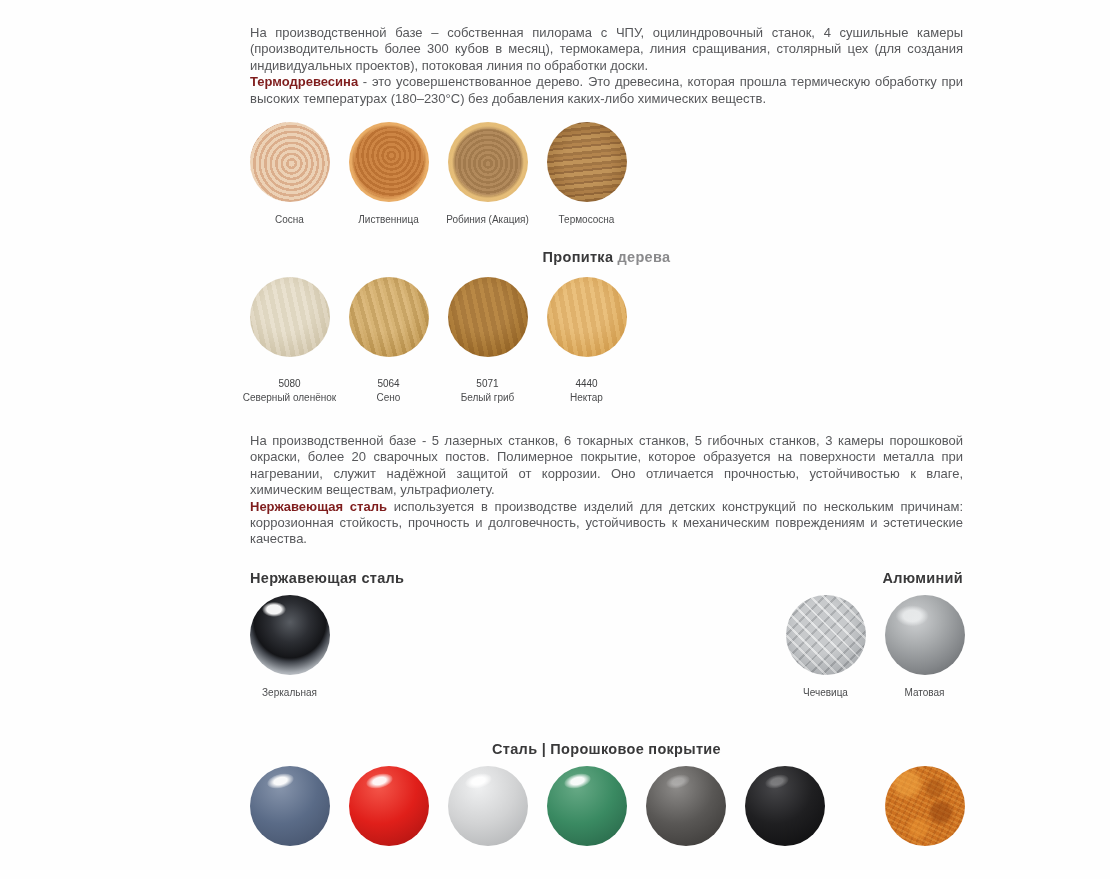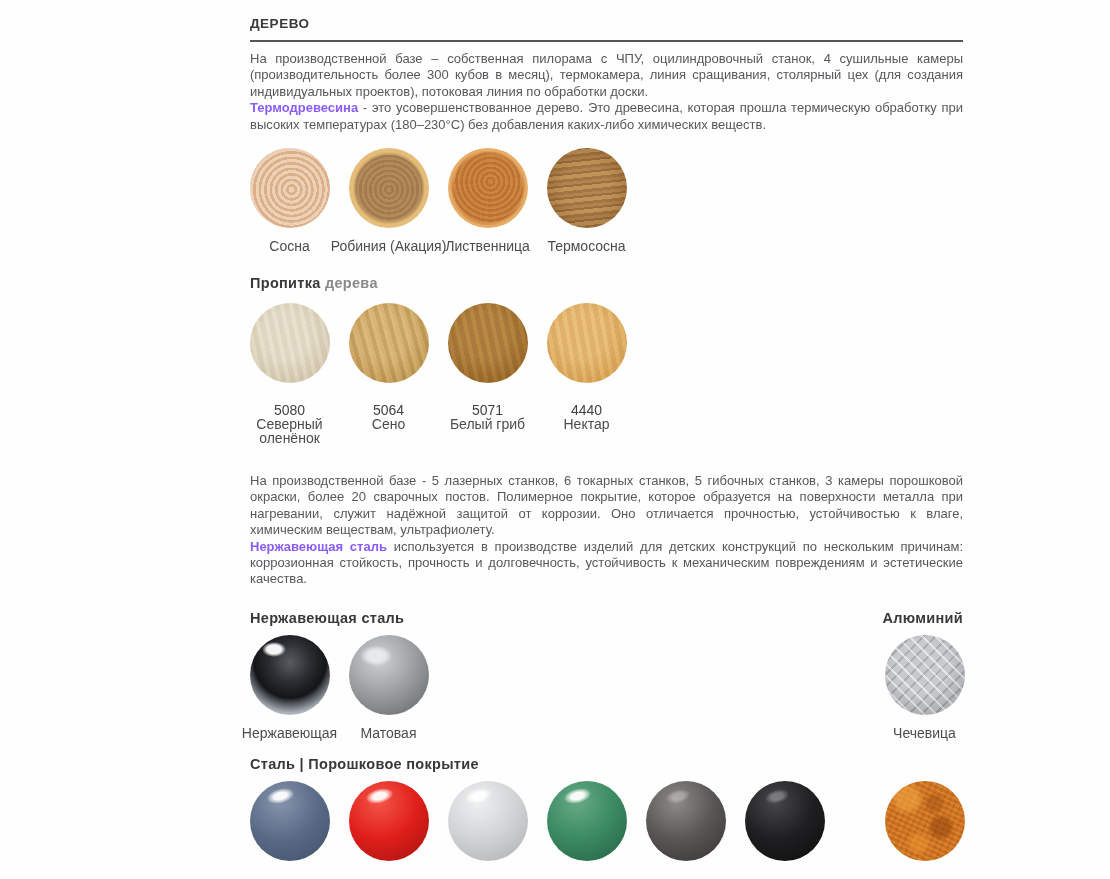--- a/index.html
+++ b/index.html
@@ -4,31 +4,31 @@
 <style>
   html,body{margin:0;padding:0;background:#ffffff;}
   body{font-family:"Liberation Sans", sans-serif;}
   .page{position:relative;width:1110px;height:879px;background:#fefefe;overflow:hidden;box-sizing:border-box;padding-top:16px;}
   .content{margin-left:250px;width:713px;}
   .rowwrap{margin-left:240px;width:734px;display:flex;}
 
   h2.section-heading{margin:0;font-size:13.5px;font-weight:bold;letter-spacing:.5px;color:#3a3a3b;
     padding-bottom:9px;border-bottom:2px solid #55565a;}
   .para{margin:9px 0 0;font-size:13px;line-height:16.4px;text-align:justify;color:#57585b;}
-  .para strong{color:#8b5cf6;font-weight:bold;}
-
-  .sub-heading{margin:22px 0 0;font-size:14.5px;color:#39393a;letter-spacing:.3px;}
+  .para strong{color:#7f1d1d;font-weight:bold;}
+
+  .sub-heading{margin:22px 0 0;font-size:14.5px;color:#39393a;letter-spacing:.3px;text-align:center;}
   .sub-heading .lite{color:#8a8a8c;}
   .heading-row{display:flex;justify-content:space-between;align-items:baseline;margin-top:22px;}
   .heading-row .sub-heading{margin:0;}
 
   .cell{width:99px;display:flex;flex-direction:column;align-items:center;}
   .cell.pushed{margin-left:auto;}
   .sw{width:80px;height:80px;border-radius:50%;position:relative;flex:none;}
-  .cell-label{margin-top:11px;font-size:14px;line-height:14px;color:#4b4c4e;text-align:center;}
+  .cell-label{margin-top:11px;font-size:10px;line-height:14px;color:#4b4c4e;text-align:center;}
   .cell-label .code{font-weight:bold;color:#414244;}
   .cell-label.nowrap{white-space:nowrap;}
 
   
   .sw-pine{background:
     radial-gradient(circle, rgba(0,0,0,0) 0 86%, rgba(186,142,103,.85) 94% 100%),
     repeating-radial-gradient(circle at 52% 52%, #ecd1b5 0 3px, #dbae8c 3px 5.5px);}
   .sw-robinia{background:
     radial-gradient(circle, rgba(0,0,0,0) 0 57%, rgba(232,192,122,.95) 64% 84%, #6b5334 90% 100%),
     repeating-radial-gradient(circle at 50% 52%, #b28a5c 0 2.5px, #a17a4d 2.5px 5px);}
@@ -86,37 +86,36 @@
   .spacer-wood-row{margin-top:15px;}
   .labels-tight .cell-label{margin-top:20px;}
 </style>
 </head>
 <body>
 
 <div class="page">
 
   <section>
     <div class="content">
-      <h2 class="section-heading">ДЕРЕВО</h2>
       <p class="para"><span>На производственной базе – собственная пилорама с ЧПУ, оцилиндровочный станок, 4 сушильные камеры (производительность более 300 кубов в месяц), термокамера, линия сращивания, столярный цех (для создания индивидуальных проектов), потоковая линия по обработки доски.</span></p>
       <p class="para" style="margin-top:0;"><strong>Термодревесина</strong><span> - это усовершенствованное дерево. Это древесина, которая прошла термическую обработку при высоких температурах (180–230°С) без добавления каких-либо химических веществ.</span></p>
     </div>
 
     <div class="rowwrap spacer-wood-row">
       <div class="cell">
         <div class="sw sw-pine"></div>
         <div class="cell-label nowrap">Сосна</div>
       </div>
       <div class="cell">
+        <div class="sw sw-larch"></div>
+        <div class="cell-label nowrap">Лиственница</div>
+      </div>
+      <div class="cell">
         <div class="sw sw-robinia"></div>
         <div class="cell-label nowrap">Робиния (Акация)</div>
-      </div>
-      <div class="cell">
-        <div class="sw sw-larch"></div>
-        <div class="cell-label nowrap">Лиственница</div>
       </div>
       <div class="cell">
         <div class="sw sw-thermopine"></div>
         <div class="cell-label nowrap">Термососна</div>
       </div>
     </div>
 
     <div class="content">
       <h3 class="sub-heading"><span>Пропитка</span> <span class="lite">дерева</span></h3>
     </div>
@@ -160,34 +159,34 @@
 
       <div class="heading-row">
         <h3 class="sub-heading">Нержавеющая сталь</h3>
         <h3 class="sub-heading" style="text-align:right;">Алюминий</h3>
       </div>
     </div>
 
     <div class="rowwrap" style="margin-top:9px;">
       <div class="cell">
         <div class="sw sw-mirror"></div>
-        <div class="cell-label nowrap">Нержавеющая</div>
-      </div>
-      <div class="cell">
-        <div class="sw sw-matte"></div>
-        <div class="cell-label nowrap">Матовая</div>
+        <div class="cell-label nowrap">Зеркальная</div>
       </div>
       <div class="cell pushed">
         <div class="sw sw-checker"></div>
         <div class="cell-label nowrap">Чечевица</div>
       </div>
+      <div class="cell">
+        <div class="sw sw-matte"></div>
+        <div class="cell-label nowrap">Матовая</div>
+      </div>
     </div>
 
     <div class="content">
-      <h3 class="sub-heading" style="margin-top:16px;">Сталь | Порошковое покрытие</h3>
+      <h3 class="sub-heading" style="margin-top:41px;">Сталь | Порошковое покрытие</h3>
     </div>
 
     <div class="rowwrap" style="margin-top:9px;">
       <div class="cell">
         <div class="sw ball gloss ral5000"></div>
 
       </div>
       <div class="cell">
         <div class="sw ball gloss ral3020"></div>
 

